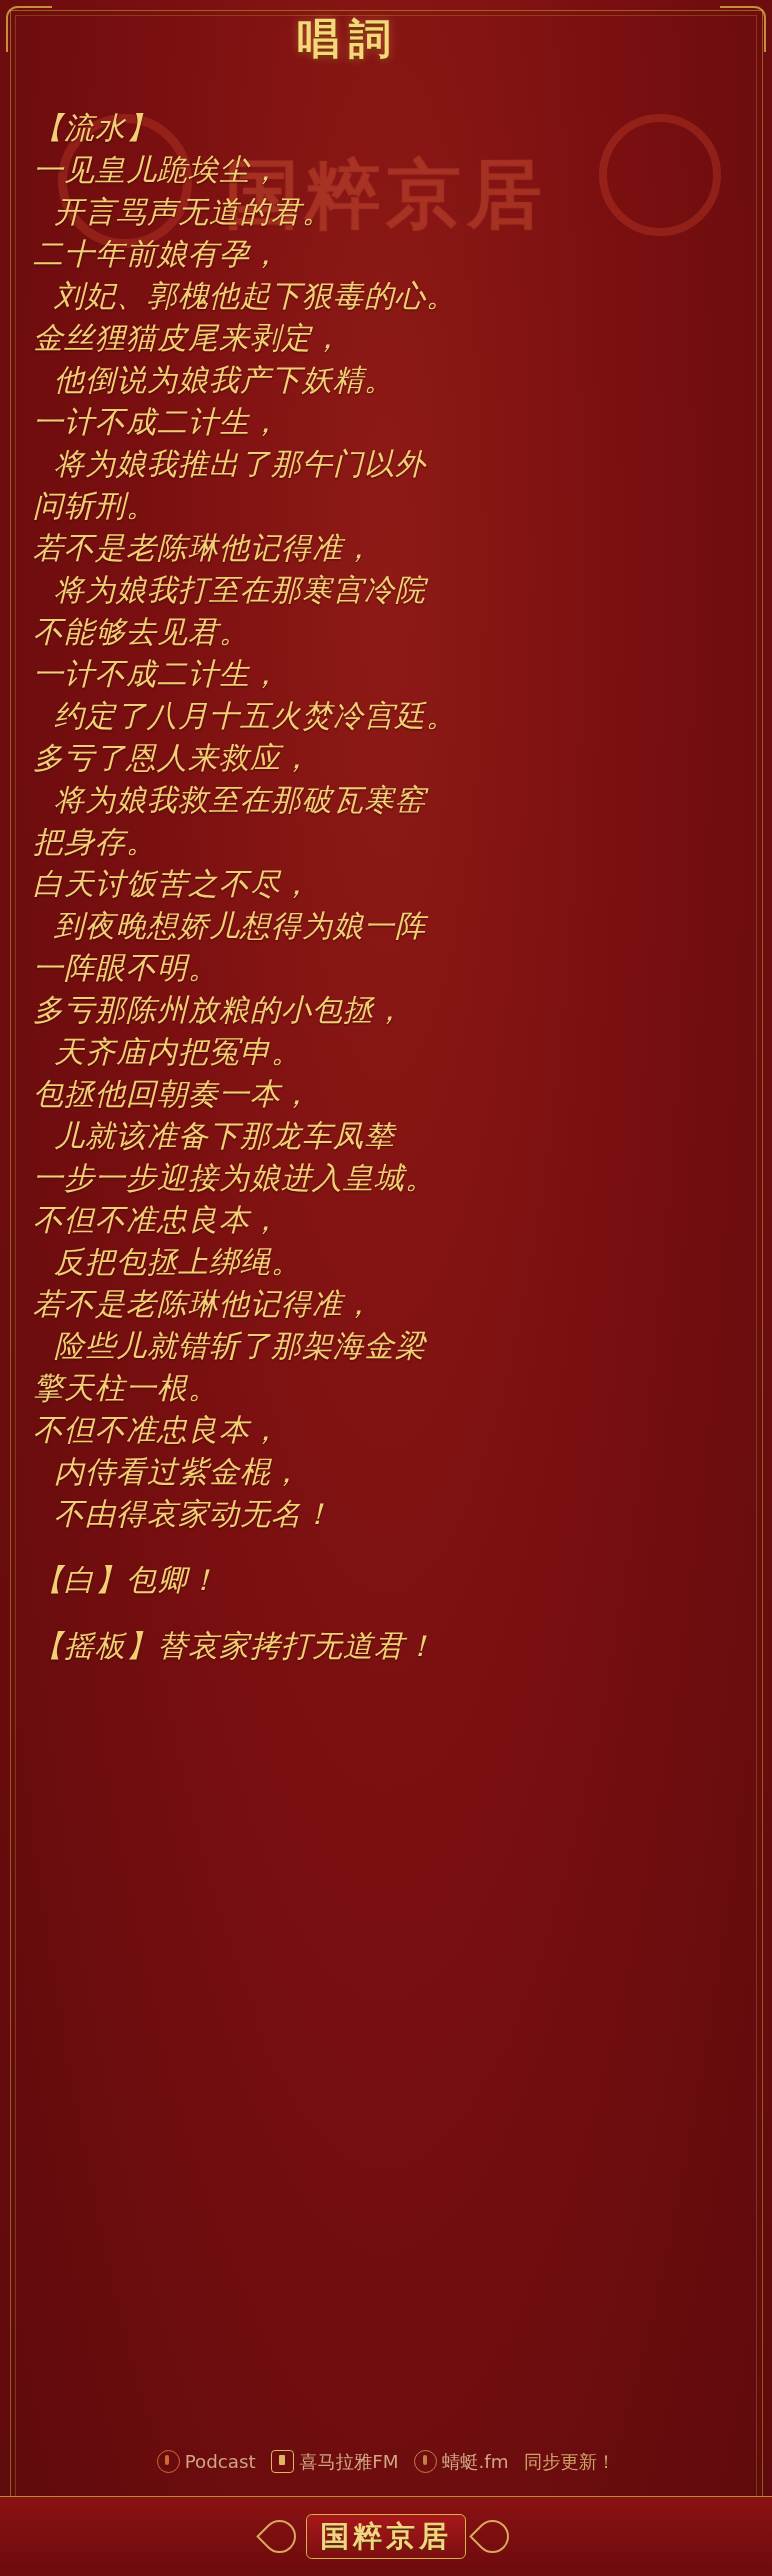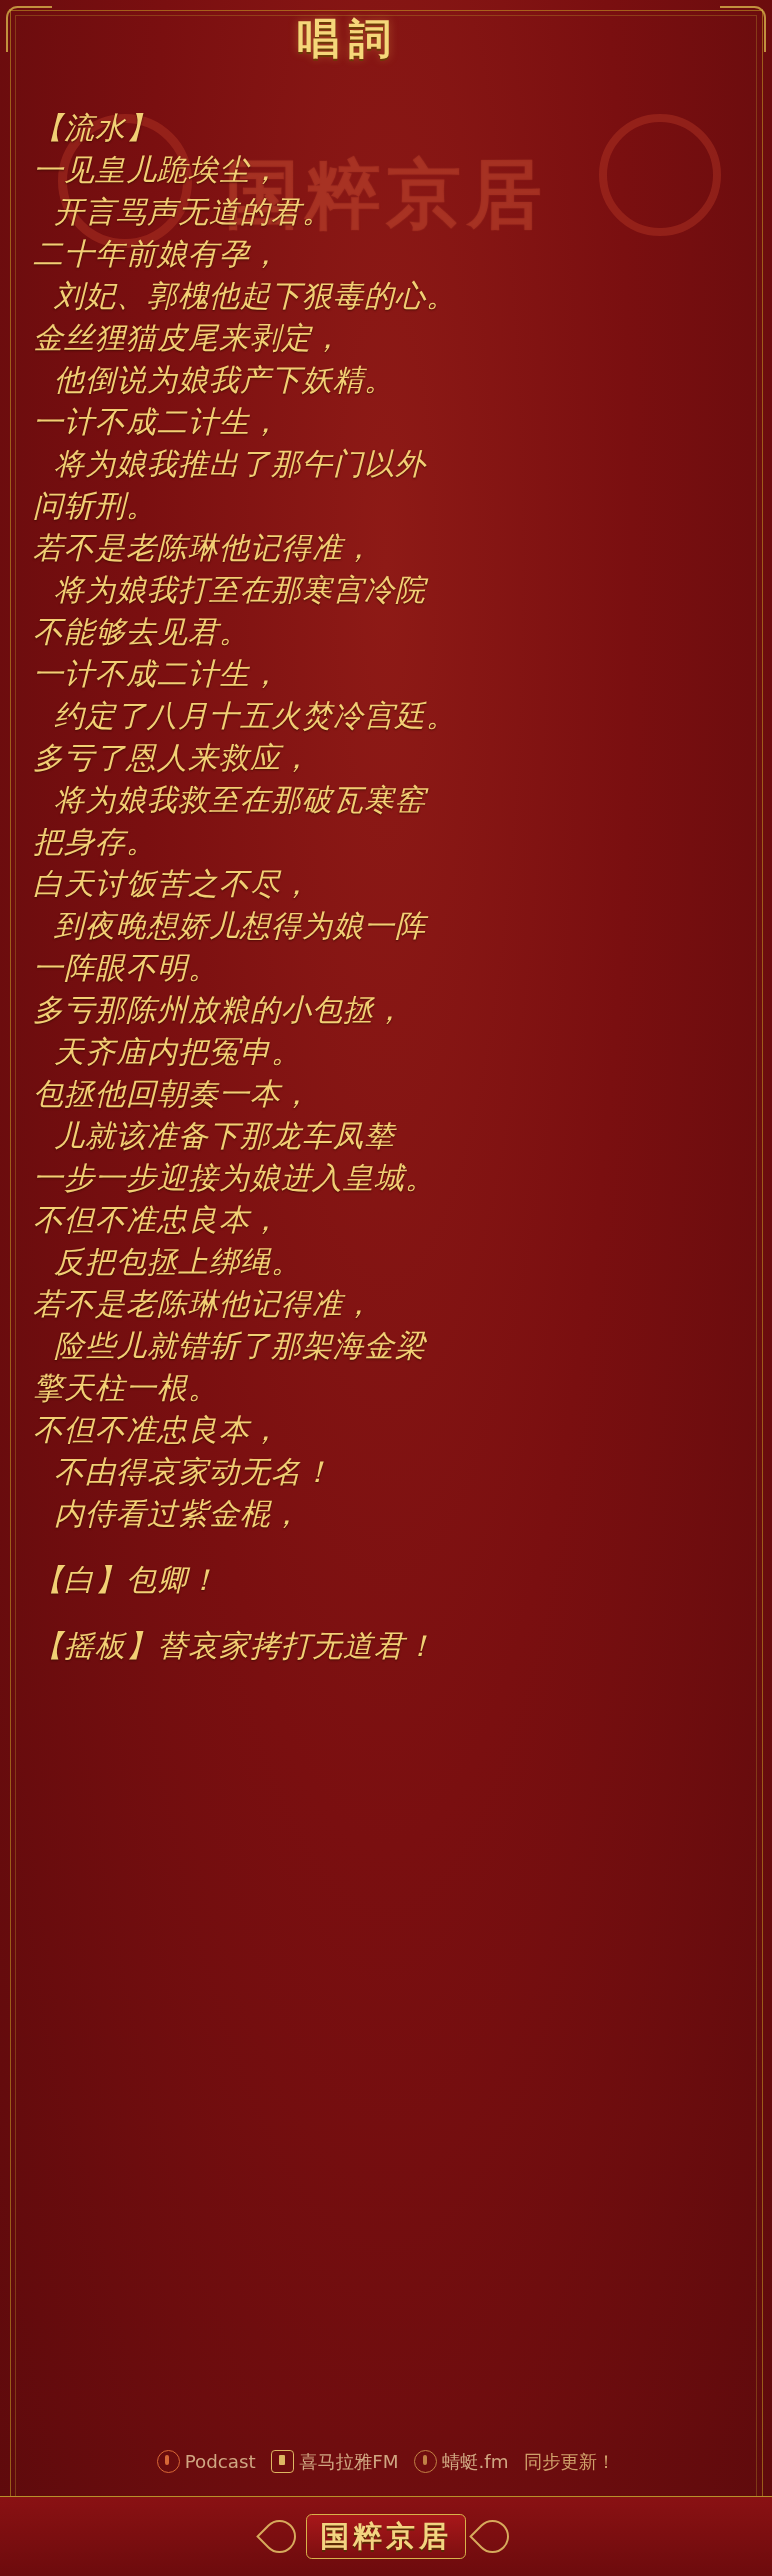--- a/index.html
+++ b/index.html
@@ -262,22 +262,22 @@
       <div class="line indent">天齐庙内把冤申。</div>
       <div class="line">包拯他回朝奏一本，</div>
       <div class="line indent">儿就该准备下那龙车凤辇</div>
       <div class="line">一步一步迎接为娘进入皇城。</div>
       <div class="line">不但不准忠良本，</div>
       <div class="line indent">反把包拯上绑绳。</div>
       <div class="line">若不是老陈琳他记得准，</div>
       <div class="line indent">险些儿就错斩了那架海金梁</div>
       <div class="line">擎天柱一根。</div>
       <div class="line">不但不准忠良本，</div>
+      <div class="line indent">内侍看过紫金棍，</div>
       <div class="line indent">不由得哀家动无名！</div>
-      <div class="line indent">内侍看过紫金棍，</div>
       <div class="line marker">【白】包卿！</div>
       <div class="line marker">【摇板】替哀家拷打无道君！</div>
     </div>
 
   <div class="footer-bar">
     <div class="footer-item">
       <span class="glyph"></span>
       <span>Podcast</span>
     </div>
     <div class="footer-item fm">

